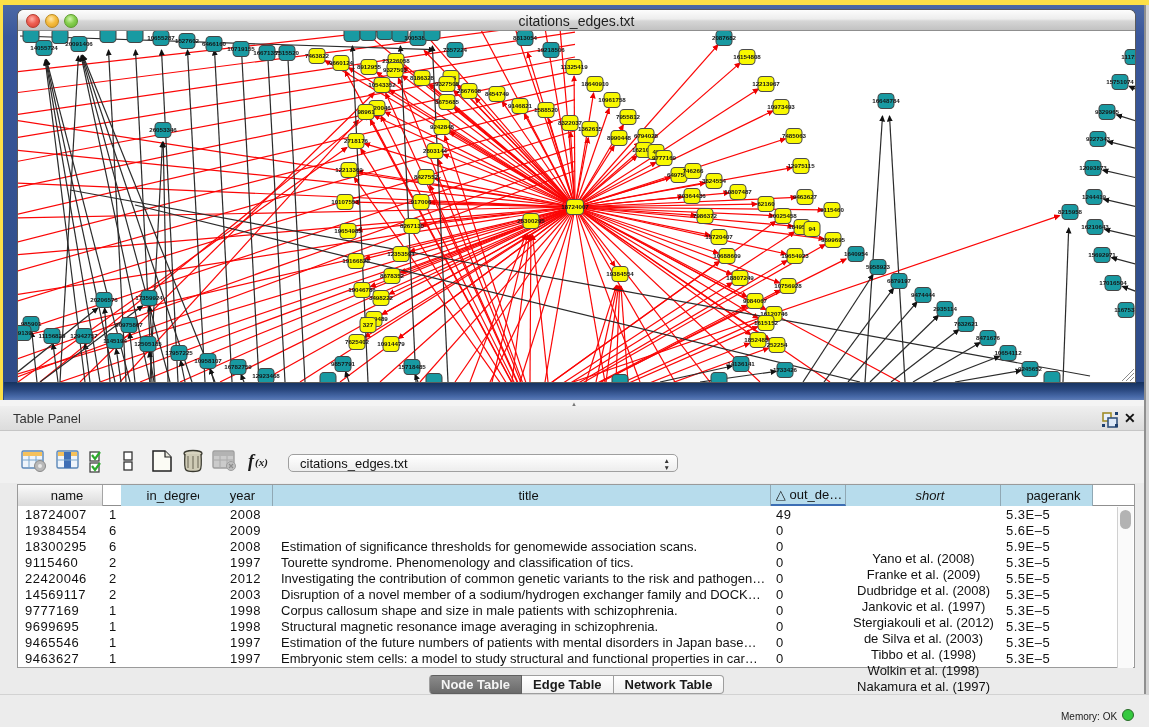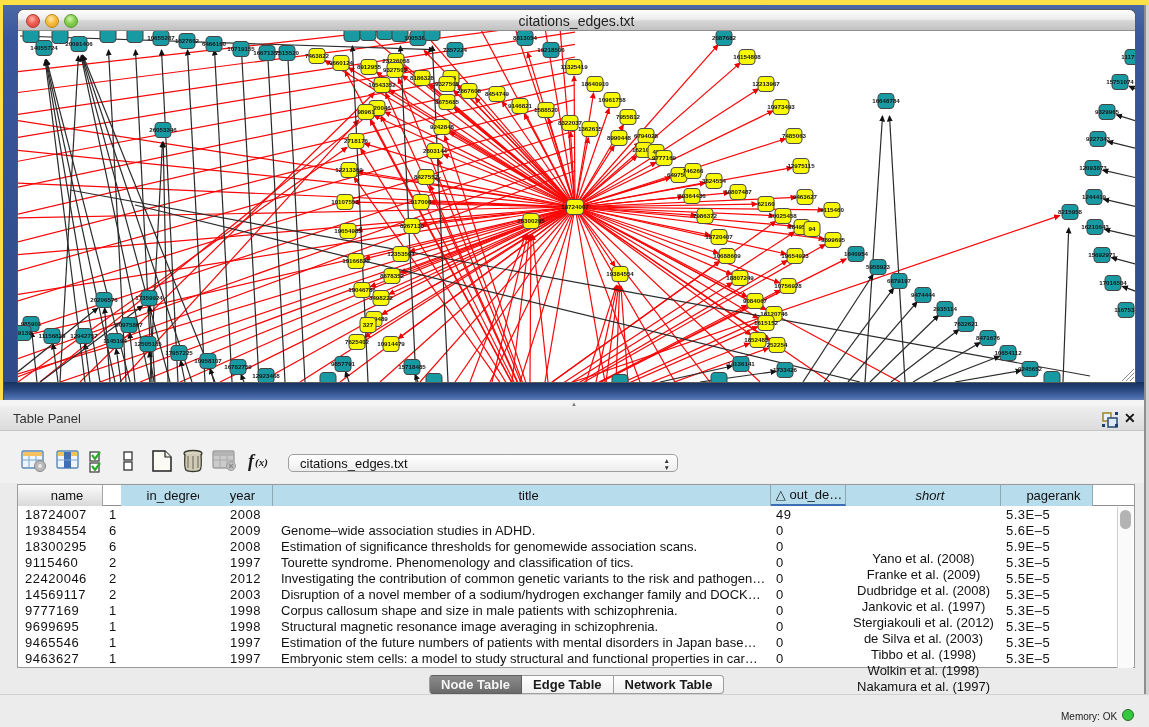--- a/index.html
+++ b/index.html
@@ -656,21 +656,20 @@
           <div class="c1">1</div>
           <div class="c2">2008</div>
           <div class="c4">49</div>
           <div class="c5">Yano et al. (2008)</div>
           <div class="c6">5.3E–5</div>
         </div>
 <div class="tr">
           <div class="c0">19384554</div>
           <div class="c1">6</div>
           <div class="c2">2009</div>
-          <div class="c3">Genome–wide association studies in ADHD.</div>
           <div class="c4">0</div>
           <div class="c5">Franke et al. (2009)</div>
           <div class="c6">5.6E–5</div>
         </div>
 <div class="tr">
           <div class="c0">18300295</div>
           <div class="c1">6</div>
           <div class="c2">2008</div>
           <div class="c3">Estimation of significance thresholds for genomewide association scans.</div>
           <div class="c4">0</div>

